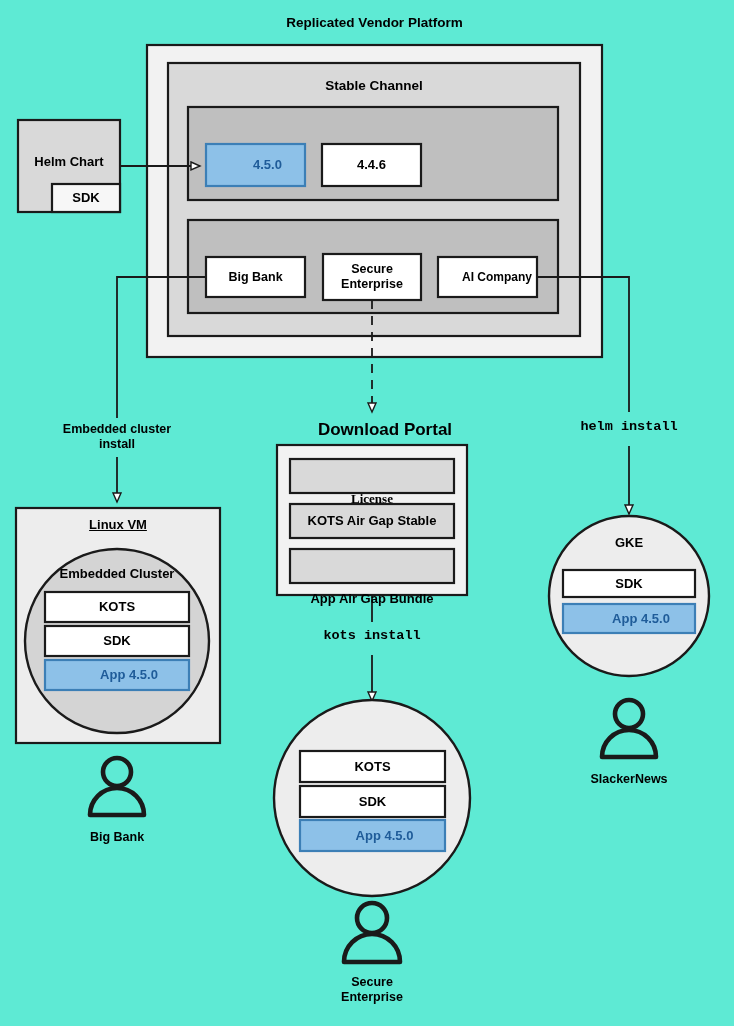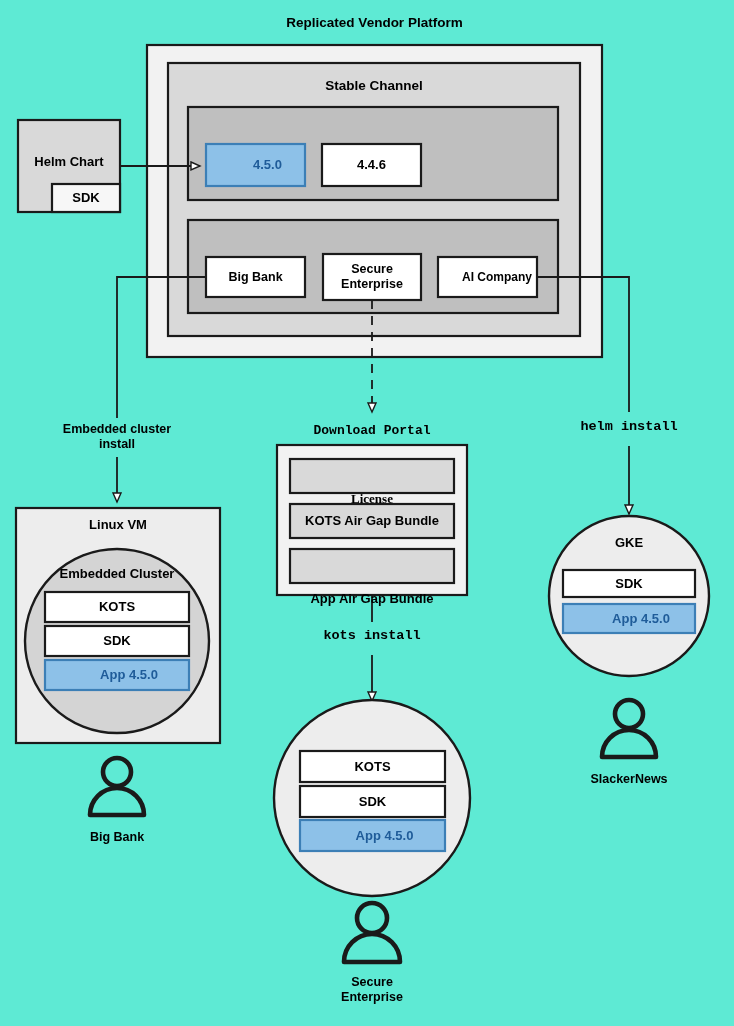--- a/index.html
+++ b/index.html
@@ -148,26 +148,26 @@
   <div class="lbl ctr" style="left:18px; top:153px; width:102px; height:18px; font-size:13px;text-align:center;">Helm Chart</div>
   <div class="lbl ctr" style="left:52px; top:184px; width:68px; height:28px; font-size:13px;">SDK</div>
 
   <div class="lbl ctr" style="left:38px; top:418px; width:158px; height:38px; font-size:12.5px;">Embedded cluster
 install</div>
 
   <div class="lbl ctr mono" style="left:292px; top:627px; width:160px; height:18px; font-size:13.5px;">kots install</div>
 
   <div class="lbl ctr mono" style="left:549px; top:418px; width:160px; height:18px; font-size:13.5px;">helm install</div>
 
-  <div class="lbl ctr" style="left:277px; top:422px; width:190px; height:17px; font-size:13px;font-family:Liberation Mono, monospace;">Download Portal</div>
+  <div class="lbl ctr" style="left:290px; top:422px; width:190px; height:17px; font-size:17px;">Download Portal</div>
   <div class="lbl ctr" style="left:290px; top:482px; width:164px; height:34px; font-size:13px;font-family:Liberation Serif, serif;">License</div>
-  <div class="lbl ctr" style="left:290px; top:504px; width:164px; height:34px; font-size:13px;">KOTS Air Gap Bundle</div>
+  <div class="lbl ctr" style="left:290px; top:504px; width:164px; height:34px; font-size:13px;">KOTS Air Gap Stable</div>
   <div class="lbl ctr" style="left:290px; top:549px; width:164px; height:34px; font-size:13px;margin-top:33px;">App Air Gap Bundle</div>
 
-  <div class="lbl ctr" style="left:16px; top:516px; width:204px; height:18px; font-size:13px;">Linux VM</div>
+  <div class="lbl ctr" style="left:16px; top:516px; width:204px; height:18px; font-size:13px;text-decoration:underline;">Linux VM</div>
   <div class="lbl ctr" style="left:25px; top:565px; width:184px; height:18px; font-size:13px;">Embedded Cluster</div>
   <div class="lbl ctr" style="left:45px; top:592px; width:144px; height:30px; font-size:13px;">KOTS</div>
   <div class="lbl ctr" style="left:45px; top:626px; width:144px; height:30px; font-size:13px;">SDK</div>
   <div class="lbl ctr blue" style="left:45px; top:660px; width:144px; height:30px; font-size:13px;">App 4.5.0</div>
   <div class="lbl ctr" style="left:37px; top:828px; width:160px; height:18px; font-size:12.5px;">Big Bank</div>
 
   <div class="lbl ctr" style="left:300px; top:751px; width:145px; height:31px; font-size:13px;">KOTS</div>
   <div class="lbl ctr" style="left:300px; top:786px; width:145px; height:31px; font-size:13px;">SDK</div>
   <div class="lbl ctr blue" style="left:300px; top:820px; width:145px; height:31px; font-size:13px;">App 4.5.0</div>
   <div class="lbl ctr" style="left:292px; top:972px; width:160px; height:36px; font-size:12.5px;">Secure

